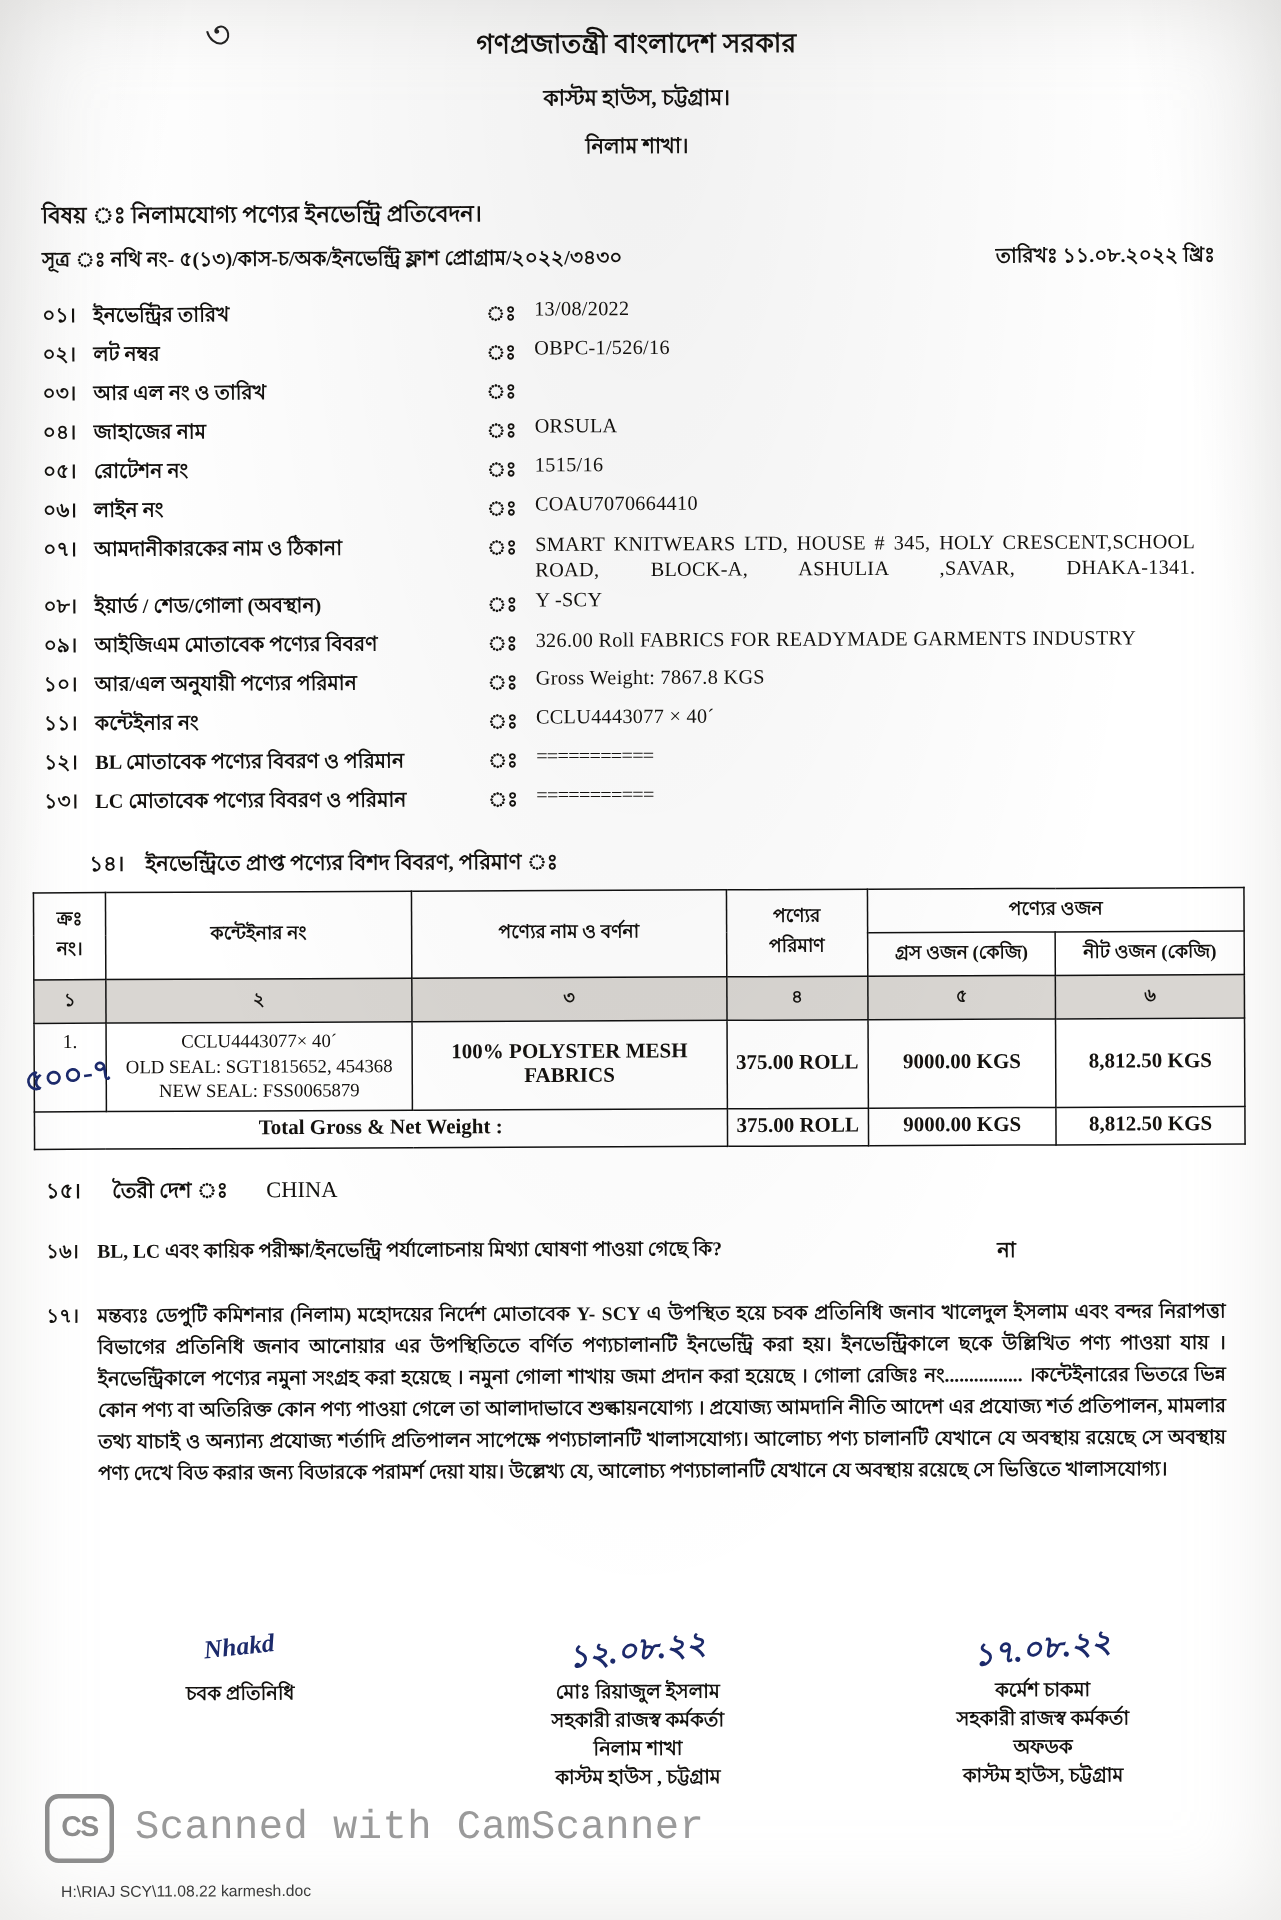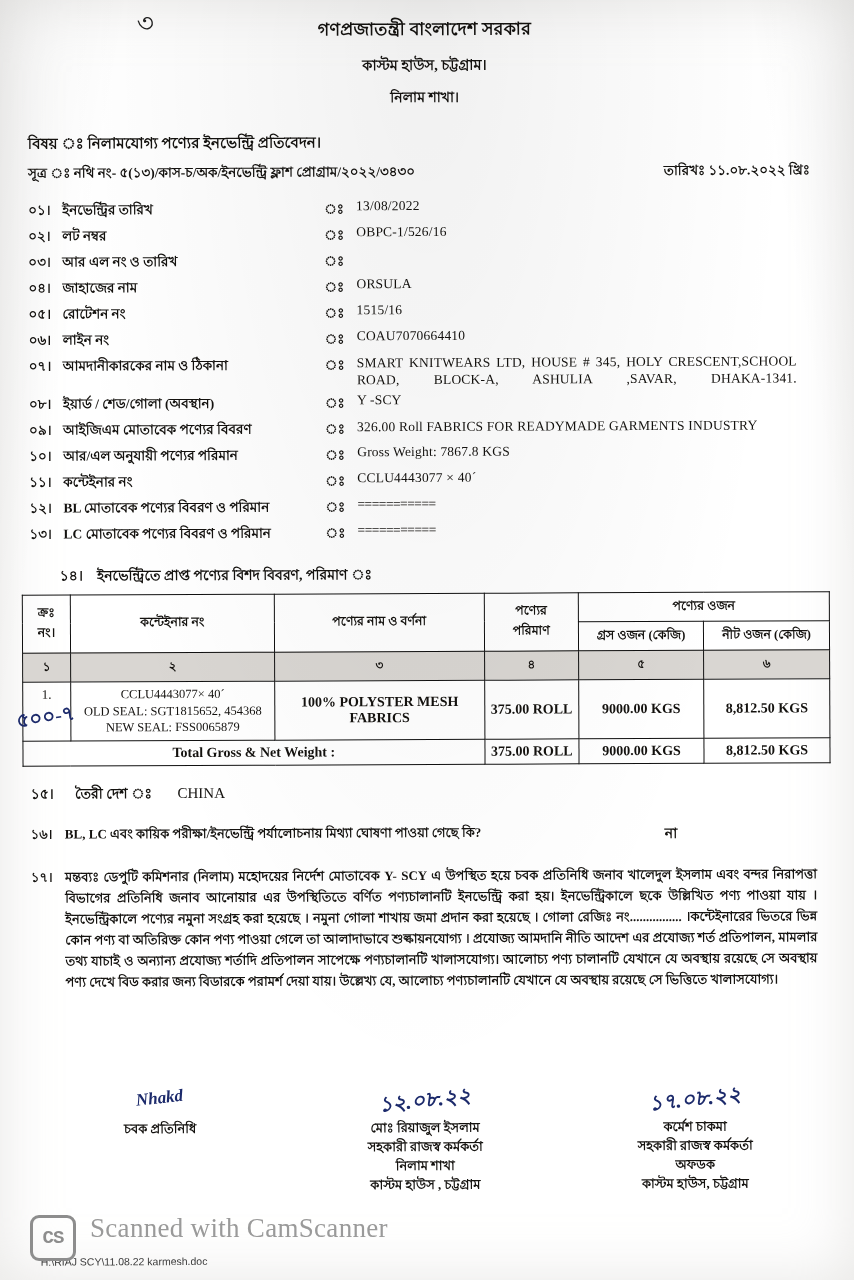--- a/index.html
+++ b/index.html
@@ -225,32 +225,31 @@
     display: flex;
     align-items: center;
     gap: 14px;
     z-index: 6;
   }
   .cs-badge {
     width: 40px; height: 40px;
     border: 3px solid #8d8d8d;
     border-radius: 9px;
     color: #8d8d8d;
-    font-family: Liberation Mono, monospace;
+    font-family: Liberation Sans, sans-serif;
     font-weight: bold;
     font-size: 19px;
     display: flex;
     align-items: center;
     justify-content: center;
     letter-spacing: -1px;
-    margin-top: 19px;
   }
   .cs-text {
     color: #9a9a9a;
-    font-family: Liberation Serif, serif;
+    font-family: Liberation Mono, monospace;
     font-size: 27px;
     letter-spacing: 0.3px;
   }
 </style>
 </head>
 <body>
 
 <div class="page">
   <div class="doc">
 

